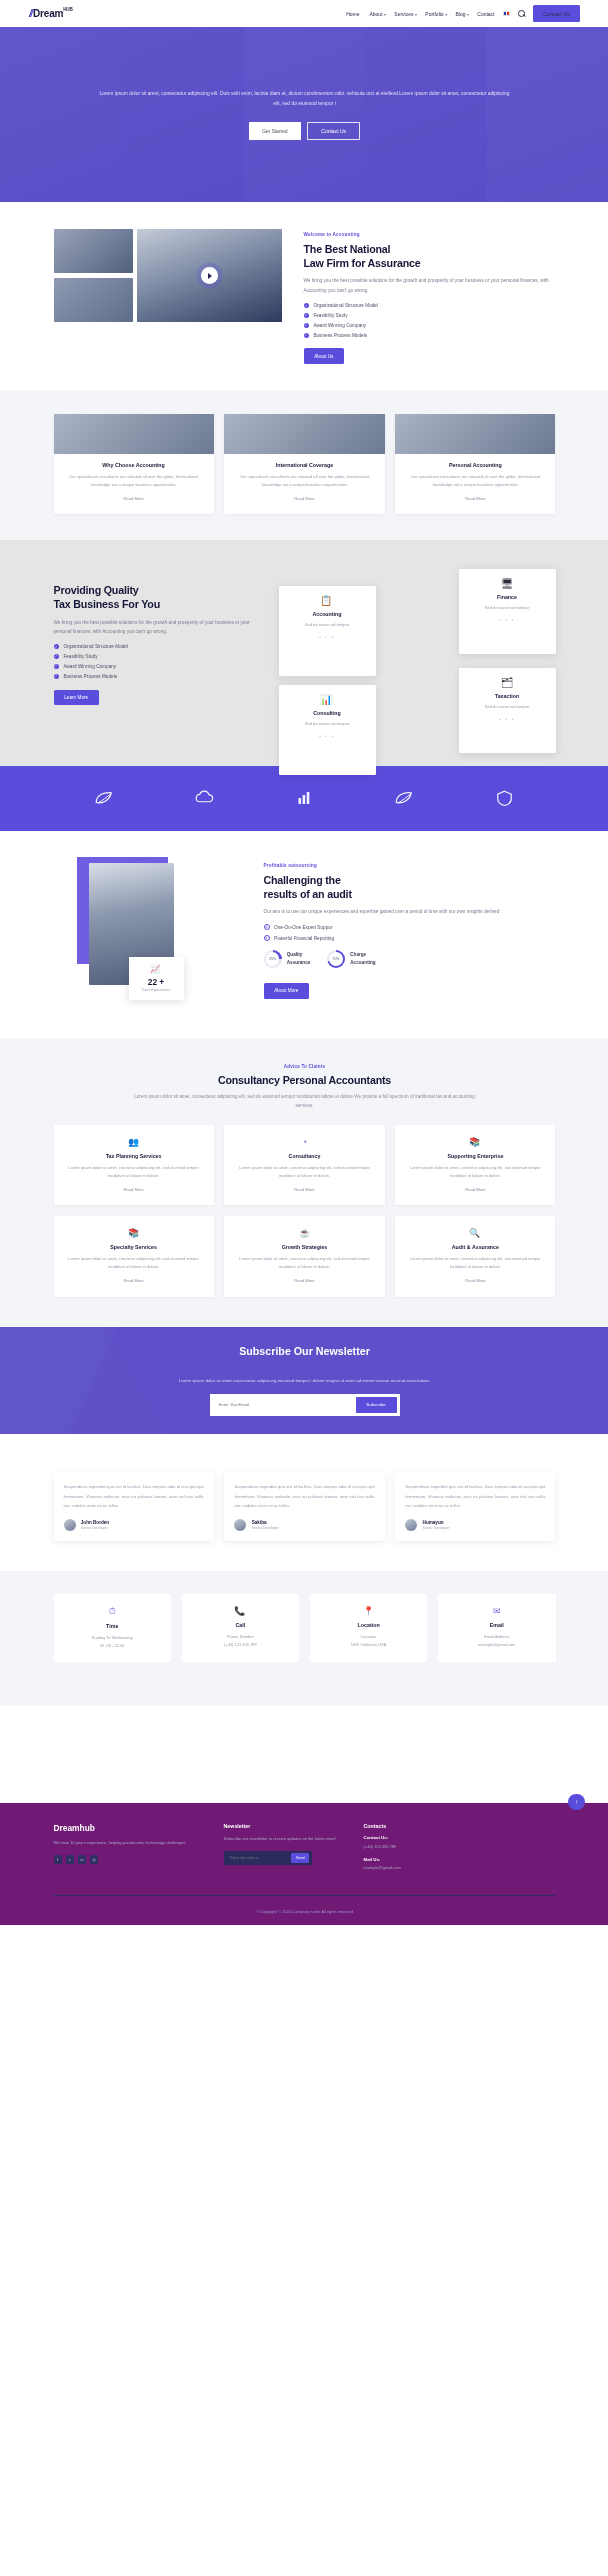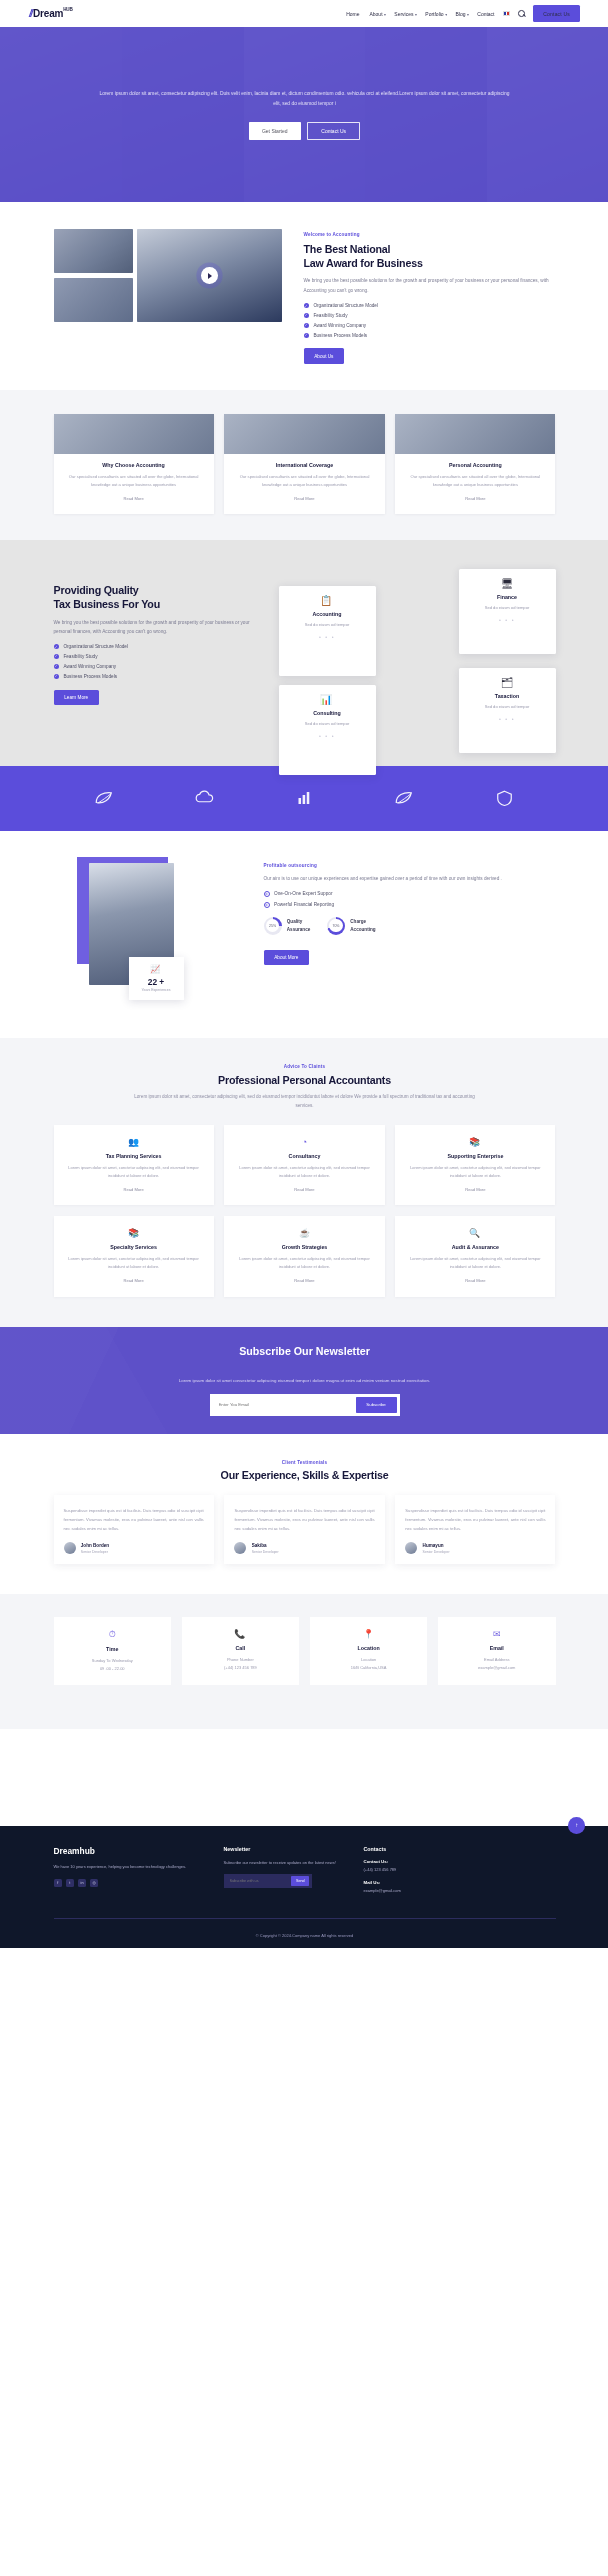--- a/index.html
+++ b/index.html
@@ -157,21 +157,21 @@
   .contactband { background:#f4f5f8; padding:23px 0 44px; }
   .cgrid { display:flex; gap:10.7px; }
   .ccard { flex:1; background:#fff; padding:12px 6px 12px; text-align:center; }
   .ccard .ico { color:#6f5fe0; font-size:9px; display:block; margin-bottom:6px; }
   .ccard h3 { font-size:5.3px; font-weight:bold; color:#17173a; margin-bottom:4.6px; }
   .ccard p { font-size:4px; color:#9a9aae; line-height:2.0; }
 
   .whiteband { background:#fff; height:97px; }
 
   
-  footer { background:#0f172a; padding:20px 0 0; position:relative; }
+  footer { background:#701a75; padding:20px 0 0; position:relative; }
   .fgrid { display:flex; gap:18px; }
   .fcol1 { width:152px; }
   .fcol2 { width:122px; }
   .fcol3 { flex:1; }
   .flogo { color:#fff; font-size:8.4px; font-weight:bold; margin-bottom:6.8px; }
   footer p.small { font-size:4px; color:#a9a9c8; line-height:2.1; }
   .socials { display:flex; gap:3.8px; margin-top:7.6px; }
   .soc { width:8.4px;height:8.4px;background:#2f2f66;border-radius:1.5px;display:flex;align-items:center;justify-content:center;color:#cfcfe8;font-size:3.8px;}
   footer h4 { color:#fff; font-size:5.3px; font-weight:bold; margin-bottom:6.8px; }
   .fsub { display:flex; margin-top:6.8px; background:#2b2b5e; padding:2.3px; width:88px;}
@@ -237,21 +237,21 @@
           <div class="imgph big">
             <div class="playbtn">
                 <div class="tri"></div>
               </div>
           </div>
         </div>
         <div class="w-right">
           <div class="eyebrow">Welcome to Accounting</div>
           <h2 class="sec">
             <span>The Best National</span><br>
-            <span>Law Award for Business</span>
+            <span>Law Firm for Assurance</span>
           </h2>
           <p class="lead">We bring you the best possible solutions for the growth and prosperity of your business or your personal finances, with Accounting you can't go wrong.</p>
           <ul class="checks">
             <li>
                 <span class="tick">✓</span>
                 <span>Organizational Structure Model</span>
               </li>
             <li>
                 <span class="tick">✓</span>
                 <span>Feasibility Study</span>
@@ -402,20 +402,24 @@
           <div class="bgsq"></div>
           <div class="person"></div>
           <div class="badge25">
             <span class="ic">📈</span>
             <div class="num">22 +</div>
             <div class="lb">Years Experiences</div>
           </div>
         </div>
         <div class="audit-right">
           <div class="eyebrow">Profitable outsourcing</div>
+          <h2 class="sec">
+            <span>Challenging the</span><br>
+            <span>results of an audit</span>
+          </h2>
           <p class="lead">Our aim is to use our unique experiences and expertise gained over a period of time with our own insights derived .</p>
           <ul class="arrows">
             <li>
                 <span class="arrowc">➔</span>
                 <span>One-On-One Expert Suppor</span>
               </li>
             <li>
                 <span class="arrowc">➔</span>
                 <span>Powerful Financial Reporting</span>
               </li>
@@ -437,21 +441,21 @@
           <a class="btn-primary" href="#">About More</a>
         </div>
       </div>
     </div>
   </section>
 
   <section class="services">
     <div class="container">
       <div class="center-head">
         <div class="eyebrow">Advice To Claints</div>
-        <h2>Professional Personal Accountants</h2>
+        <h2>Consultancy Personal Accountants</h2>
         <p>Lorem ipsum dolor sit amet, consectetur adipiscing elit, sed do eiusmod tempor incididuntut labore et dolore We provide a full spectrum of traditional tax and accounting services.</p>
       </div>
       <div class="sgrid">
         <div class="sv">
           <span class="ico">👥</span>
           <h3>Tax Planning Services</h3>
           <p>Lorem ipsum dolor sit amet, conctetur adipiscing elit, sed eiusmod tempor incididunt ut labore et dolore.</p>
           <a class="readmore" href="#">Read More</a>
         </div>
         <div class="sv">
@@ -496,24 +500,20 @@
       <p>Lorem ipsum dolor sit amet consectetur adipiscing eiusmod tempor i dolore magna ut enim ad minim veniam nostrud exercitation.</p>
       <div class="nlform">
         <input type="text" placeholder="Enter You Email" style="">
         <button>Subscribe</button>
       </div>
     </div>
   </section>
 
   <section class="testi">
     <div class="container">
-      <div class="center-head">
-        <div class="eyebrow">Client Testimonials</div>
-        <h2>Our Experience, Skills &amp; Expertise</h2>
-      </div>
       <div class="tgrid">
         <div class="tcard">
           <p>Suspendisse imperdiet quis est id facilisis. Duis tempus odio id suscipit cipit fermentum. Vivamus molestie, eros eu pulvinar laoreet, ante nisl con vallis nec sodales enim mi ac tellus.</p>
           <div class="tfoot">
             <div class="avatar"></div>
             <div>
               <div class="nm">John Borden</div>
               <div class="rl">Senior Developer</div>
             </div>
           </div>

